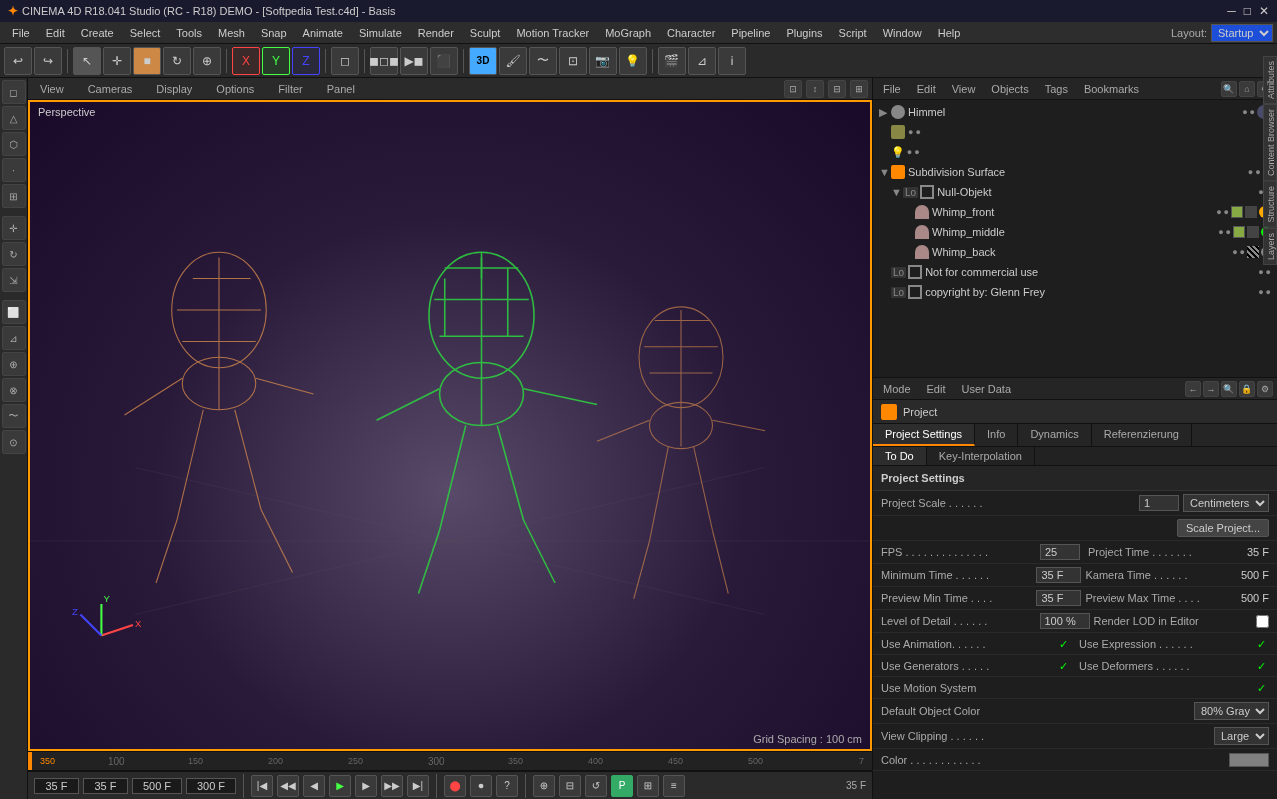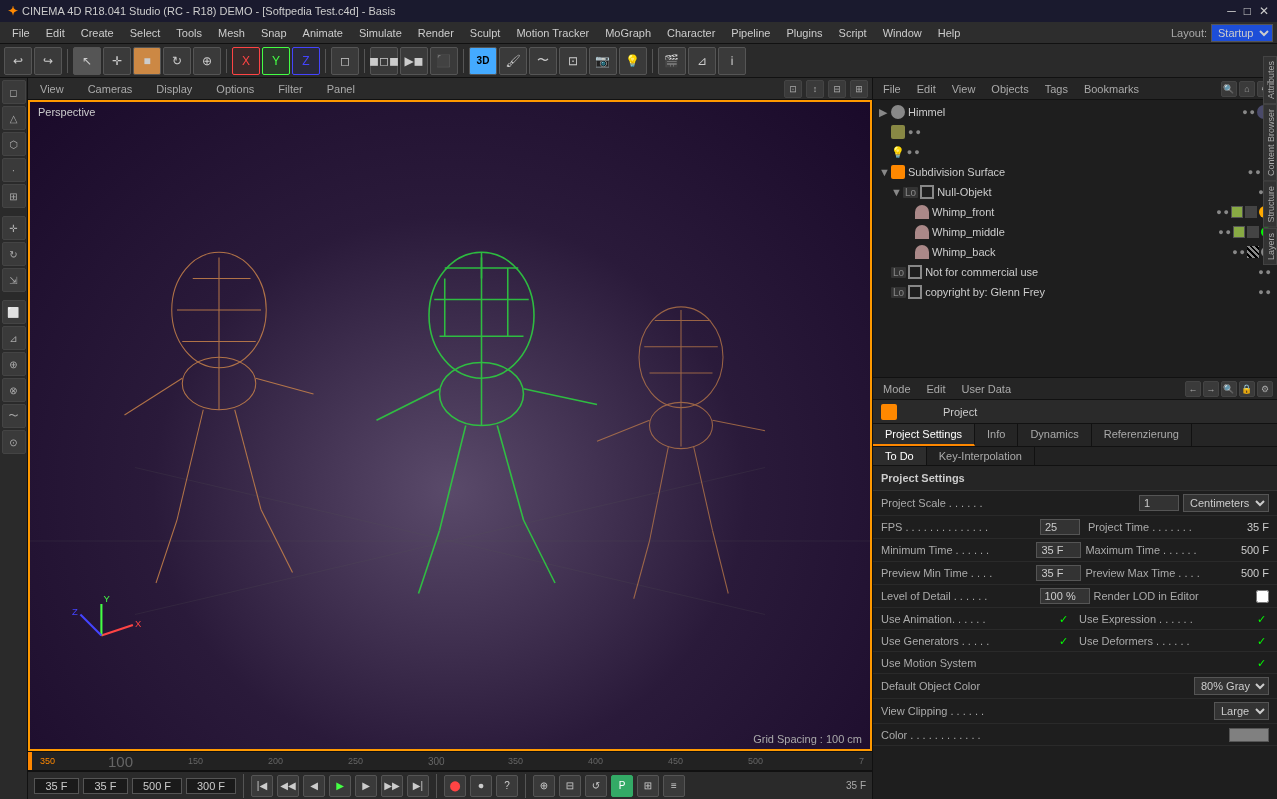--- a/index.html
+++ b/index.html
@@ -46,21 +46,21 @@
     .obj-tb-btn { padding: 2px 6px; cursor: pointer; color: #aaa; font-size: 11px; }
     #obj-list { flex: 1; overflow-y: auto; background: #1e1e1e; padding: 2px; }
     .obj-row { display: flex; align-items: center; height: 20px; padding: 0 4px; cursor: pointer; font-size: 11px; }
     .obj-name { flex: 1; color: #ccc; }
     .obj-icons-right { display: flex; gap: 2px; align-items: center; }
 
     
     #attr-panel { flex: 1; display: flex; flex-direction: column; overflow: hidden; }
     #attr-toolbar { display: flex; align-items: center; background: #252525; height: 22px; padding: 0 4px; gap: 4px; border-bottom: 1px solid #111; }
     .attr-tb-btn { padding: 2px 6px; cursor: pointer; color: #aaa; font-size: 11px; }
-    #attr-title-row { display: flex; align-items: center; background: #2a2a2a; height: 24px; padding: 0 8px; border-bottom: 1px solid #111; gap: 40px; }
+    #attr-title-row { display: flex; align-items: center; background: #2a2a2a; height: 24px; padding: 0 8px; border-bottom: 1px solid #111; }
     .attr-icon { width: 16px; height: 16px; background: #f80; border-radius: 2px; margin-right: 6px; display: inline-block; }
     #attr-content { flex: 1; overflow-y: auto; background: #1e1e1e; }
     #attr-tabs { display: flex; background: #252525; border-bottom: 1px solid #111; }
     .attr-tab { padding: 4px 12px; cursor: pointer; color: #aaa; font-size: 11px; border-right: 1px solid #111; }
     .attr-tab.active { background: #2d2d2d; color: #fff; border-bottom: 2px solid #f80; }
     #attr-subtabs { display: flex; background: #222; border-bottom: 1px solid #111; }
     .attr-subtab { padding: 3px 12px; cursor: pointer; color: #aaa; font-size: 11px; border-right: 1px solid #111; }
     .attr-subtab.active { background: #2d2d2d; color: #fff; }
     #attr-settings-title { padding: 6px 8px; color: #ccc; font-weight: bold; border-bottom: 1px solid #333; background: #252525; }
     .attr-row { display: flex; align-items: center; padding: 3px 8px; border-bottom: 1px solid #2a2a2a; min-height: 22px; }
@@ -273,21 +273,21 @@
         </svg>
       </div>
 
       <div id="grid-info">Grid Spacing : 100 cm</div>
     </div>
 
     <div style="background:#222;height:20px;border-top:1px solid #111;border-bottom:1px solid #111;position:relative;overflow:hidden;">
       <div style="position:absolute;left:0;top:0;height:100%;width:4px;background:#f80;z-index:5;"></div>
       <div style="display:flex;align-items:center;height:100%;padding:0 1px;gap:0;">
         <span style="position:absolute;left:12px;font-size:9px;color:#f80;">350</span>
-        <span style="position:absolute;left:80px;font-size:15px;color:#666;">100</span>
+        <span style="position:absolute;left:80px;font-size:10px;color:#666;">100</span>
         <span style="position:absolute;left:160px;font-size:9px;color:#666;">150</span>
         <span style="position:absolute;left:240px;font-size:9px;color:#666;">200</span>
         <span style="position:absolute;left:320px;font-size:9px;color:#666;">250</span>
         <span style="position:absolute;left:400px;font-size:10px;color:#666;">300</span>
         <span style="position:absolute;left:480px;font-size:9px;color:#666;">350</span>
         <span style="position:absolute;left:560px;font-size:9px;color:#666;">400</span>
         <span style="position:absolute;left:640px;font-size:9px;color:#666;">450</span>
         <span style="position:absolute;left:720px;font-size:9px;color:#666;">500</span>
         <span style="position:absolute;right:8px;font-size:9px;color:#666;">7</span>
       </div>
@@ -486,36 +486,40 @@
           <span class="attr-label">Project Scale . . . . . .</span>
           <div class="attr-value">
             <input class="attr-input" value="1" style="width: 40px;">
             <select class="attr-select">
               <option>Centimeters</option>
               <option>Meters</option>
             </select>
           </div>
         </div>
 
+        <div class="attr-row">
+          <span class="attr-label"></span>
+          <button class="attr-btn">Scale Project...</button>
+        </div>
 
         <div class="attr-row">
           <span class="attr-label">FPS . . . . . . . . . . . . . .</span>
           <div class="attr-value">
             <input class="attr-input" value="25" style="width: 40px;">
           </div>
           <span class="attr-label" style="margin-left:8px;">Project Time . . . . . . .</span>
           <span class="attr-value">35 F</span>
         </div>
 
         <div class="attr-row">
           <span class="attr-label">Minimum Time . . . . . .</span>
           <div class="attr-value">
             <input class="attr-input" value="35 F" style="width: 45px;">
           </div>
-          <span class="attr-label" style="margin-left:4px;">Maximum Time . . . . . .</span>
+          <span class="attr-label" style="margin-left:4px;">Kamera Time . . . . . .</span>
           <span class="attr-value">500 F</span>
         </div>
 
         <div class="attr-row">
           <span class="attr-label">Preview Min Time . . . .</span>
           <div class="attr-value">
             <input class="attr-input" value="35 F" style="width: 45px;">
           </div>
           <span class="attr-label" style="margin-left:4px;">Preview Max Time . . . .</span>
           <span class="attr-value">500 F</span>

